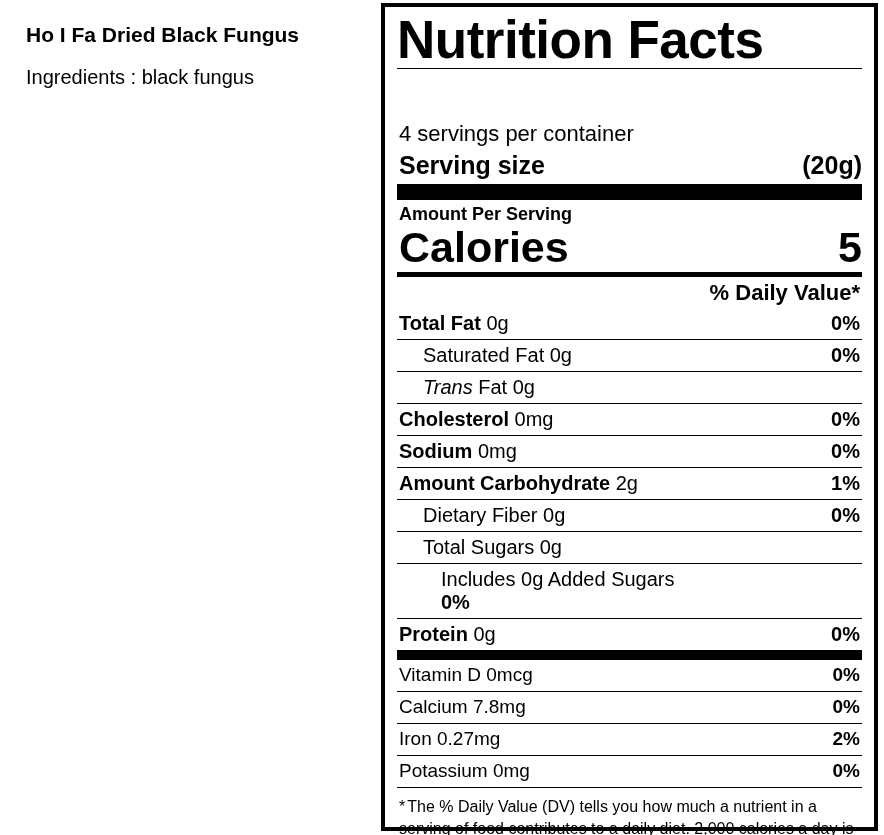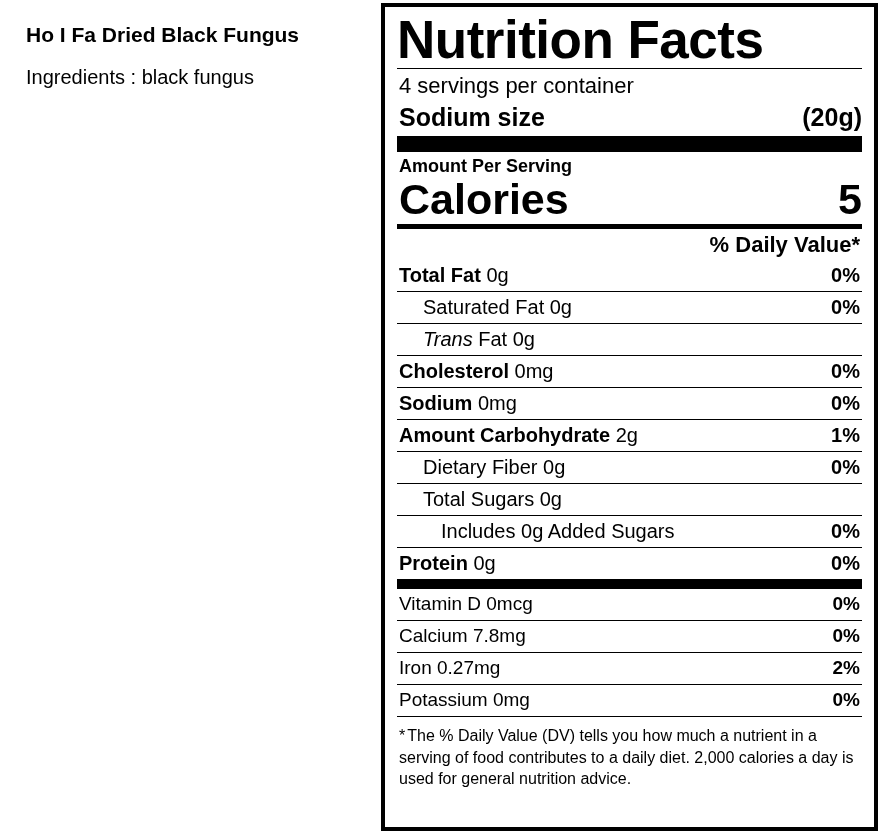--- a/index.html
+++ b/index.html
@@ -66,20 +66,21 @@
     white-space: nowrap;
   }
   .rule-thin { border-bottom: 1px solid #000; }
   .rule-med  { border-bottom: 5px solid #000; }
   .rule-thick{ border-bottom: 16px solid #000; }
   .rule-black9 { border-bottom: 10px solid #000; }
 
   .servings-line {
     font-size: 22px;
     padding: 4px 0 3px 2px;
+    margin-top: 48px;
   }
   .serving-size-row {
     display: flex;
     justify-content: space-between;
     align-items: baseline;
     font-size: 25px;
     font-weight: bold;
     padding: 1px 0 4px 2px;
   }
 
@@ -117,21 +118,21 @@
     justify-content: space-between;
     align-items: flex-start;
     font-size: 20px;
     padding: 4px 2px 4px 2px;
     border-bottom: 1px solid #000;
   }
   .nutrient-row .label { white-space: nowrap; }
   .nutrient-row .dv { font-weight: bold; white-space: nowrap; }
   .nutrient-row.no-rule { border-bottom: none; gap: 22px; }
   .indent1 { padding-left: 26px; }
-  .indent2 { padding-left: 44px; }
+  .indent2 { padding-left: 44px; flex-direction: column; }
 
   .vitamins .nutrient-row { font-size: 19px; padding: 4px 2px 5px 2px; }
 
   .footnote {
     font-size: 16px;
     line-height: 1.35;
     padding: 8px 4px 0 2px;
   }
   .footnote .star { margin-right: 2px; }
 </style>
@@ -147,21 +148,21 @@
 
   <div class="nf-panel">
     <div class="nf-inner">
 
       <div class="nf-title">Nutrition Facts</div>
       <div class="rule-thin"></div>
 
       <div class="servings-line">4 servings per container</div>
 
       <div class="serving-size-row">
-        <span>Sodium size</span>
+        <span>Serving size</span>
         <span>(20g)</span>
       </div>
 
       <div class="rule-thick"></div>
 
       <div class="amount-per">Amount Per Serving</div>
 
       <div class="calories-row">
         <span class="calories-label">Calories</span>
         <span class="calories-value">5</span>

